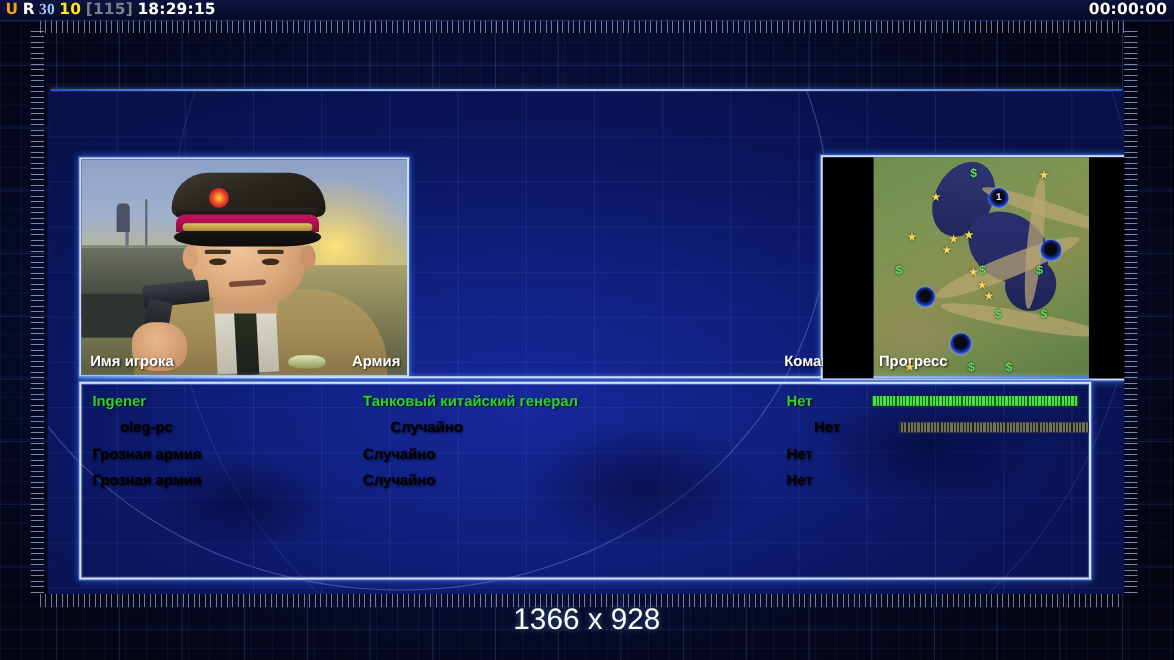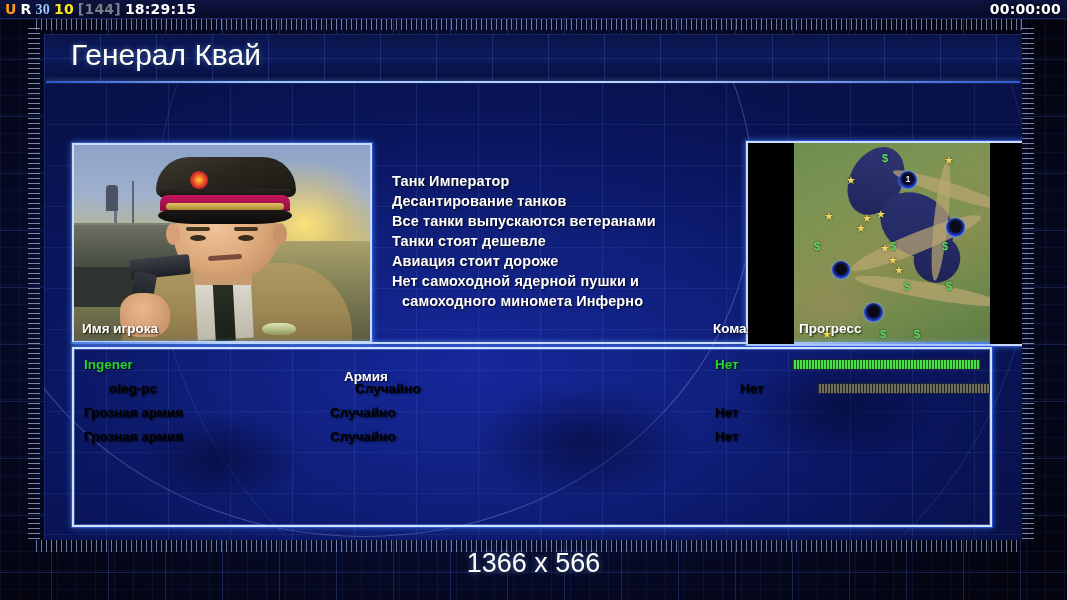--- a/index.html
+++ b/index.html
@@ -317,29 +317,26 @@
 
   <div class="bp-base"></div>
   <div class="bp-grid"></div>
   <div class="bp-grid-fine"></div>
   <div class="ruler v" id="rulerL"></div>
   <div class="ruler v" id="rulerR"></div>
   <div class="ruler h" id="rulerT"></div>
   <div class="ruler h" id="rulerB"></div>
 
   <div id="statusbar">
-    <div class="left"><span class="sb-u">U</span><span class="sb-r">R</span><span class="sb-n1">30</span><span class="sb-n2">10</span><span class="sb-br">[144]</span><span class="sb-time">18:29:15</span></div>
+    <div class="left"><span class="sb-u">U</span><span class="sb-r">R</span><span class="sb-n1">30</span><span class="sb-n2">10</span><span class="sb-br">[115]</span><span class="sb-time">18:29:15</span></div>
     <div class="right">00:00:00</div>
   </div>
 
   <div id="window">
 
-    <div id="titlebar">
-      <div id="title">Генерал Квай</div>
-    </div>
     <div id="titleSep"></div>
 
     <div id="body">
       <div class="body-grid"></div>
       <div class="globe-arc" id="arc1"></div>
       <div class="globe-arc" id="arc2"></div>
       <div class="body-blotch" style="left:430px;top:300px;width:220px;height:120px;"></div>
       <div class="body-blotch" style="left:90px;top:330px;width:170px;height:90px;"></div>
       <div class="body-blotch" style="left:700px;top:270px;width:200px;height:110px;"></div>
 
@@ -372,29 +369,20 @@
           <div class="pt-capband"></div>
           <div class="pt-capbrim"></div>
           <div class="pt-capgold"></div>
           <div class="pt-gunbody"></div>
           <div class="pt-gungrip"></div>
           <div class="pt-hand"></div>
           <div class="pt-wing"></div>
           <div class="pt-ribbon"></div>
         </div>
 
-        <div id="desc">
-          <div>Танк Император</div>
-          <div>Десантирование танков</div>
-          <div>Все танки выпускаются ветеранами</div>
-          <div>Танки стоят дешевле</div>
-          <div>Авиация стоит дороже</div>
-          <div>Нет самоходной ядерной пушки и</div>
-          <div class="indent">самоходного миномета Инферно</div>
-        </div>
 
         <div class="thinframe" id="minimap">
           <div class="mm-terrain">
             <div class="mm-river mm-r1"></div>
             <div class="mm-river mm-r2"></div>
             <div class="mm-river mm-r3"></div>
             <div class="mm-path mm-p1"></div>
             <div class="mm-path mm-p2"></div>
             <div class="mm-path mm-p3"></div>
             <div class="mm-path mm-p4"></div>
@@ -425,30 +413,31 @@
                 <div class="mm-cash" style="left: 120px; top: 186px;">$</div>
               </div>
           </div>
           <div class="mm-band l"></div>
           <div class="mm-band r"></div>
         </div>
       </div>
 
       <div id="tableHead">
         <div class="cell" style="left:38px;">Имя игрока</div>
-        <div class="cell" style="left:300px;margin-top:48px;">Армия</div>
+        <div class="cell" style="left:276px;">Армия</div>
         <div class="cell" style="left:669px;">Команда</div>
         <div class="cell" style="left:755px;">Прогресс</div>
       </div>
       <div id="headSep"></div>
 
       <div id="listpanel">
         <div id="rowsHost">
             <div class="prow sel" style="top: 4px;">
               <div class="c name">Ingener</div>
+              <div class="c army">Танковый китайский генерал</div>
               <div class="c team">Нет</div>
               <div class="pbar green">
                 <i style="width: 100%;"></i>
               </div>
             </div>
             <div class="prow" style="top: 28px; margin-left: 25px;">
               <div class="c name">oleg-pc</div>
               <div class="c army">Случайно</div>
               <div class="c team">Нет</div>
               <div class="pbar dim">
@@ -464,15 +453,15 @@
               <div class="c name">Грозная армия</div>
               <div class="c army">Случайно</div>
               <div class="c team">Нет</div>
             </div>
           </div>
       </div>
     </div>
   </div>
 
   <div id="footer">
-    <span id="resLabel">1366 x 566</span>
+    <span id="resLabel">1366 x 928</span>
   </div>
 </div>
 
 </body></html>

